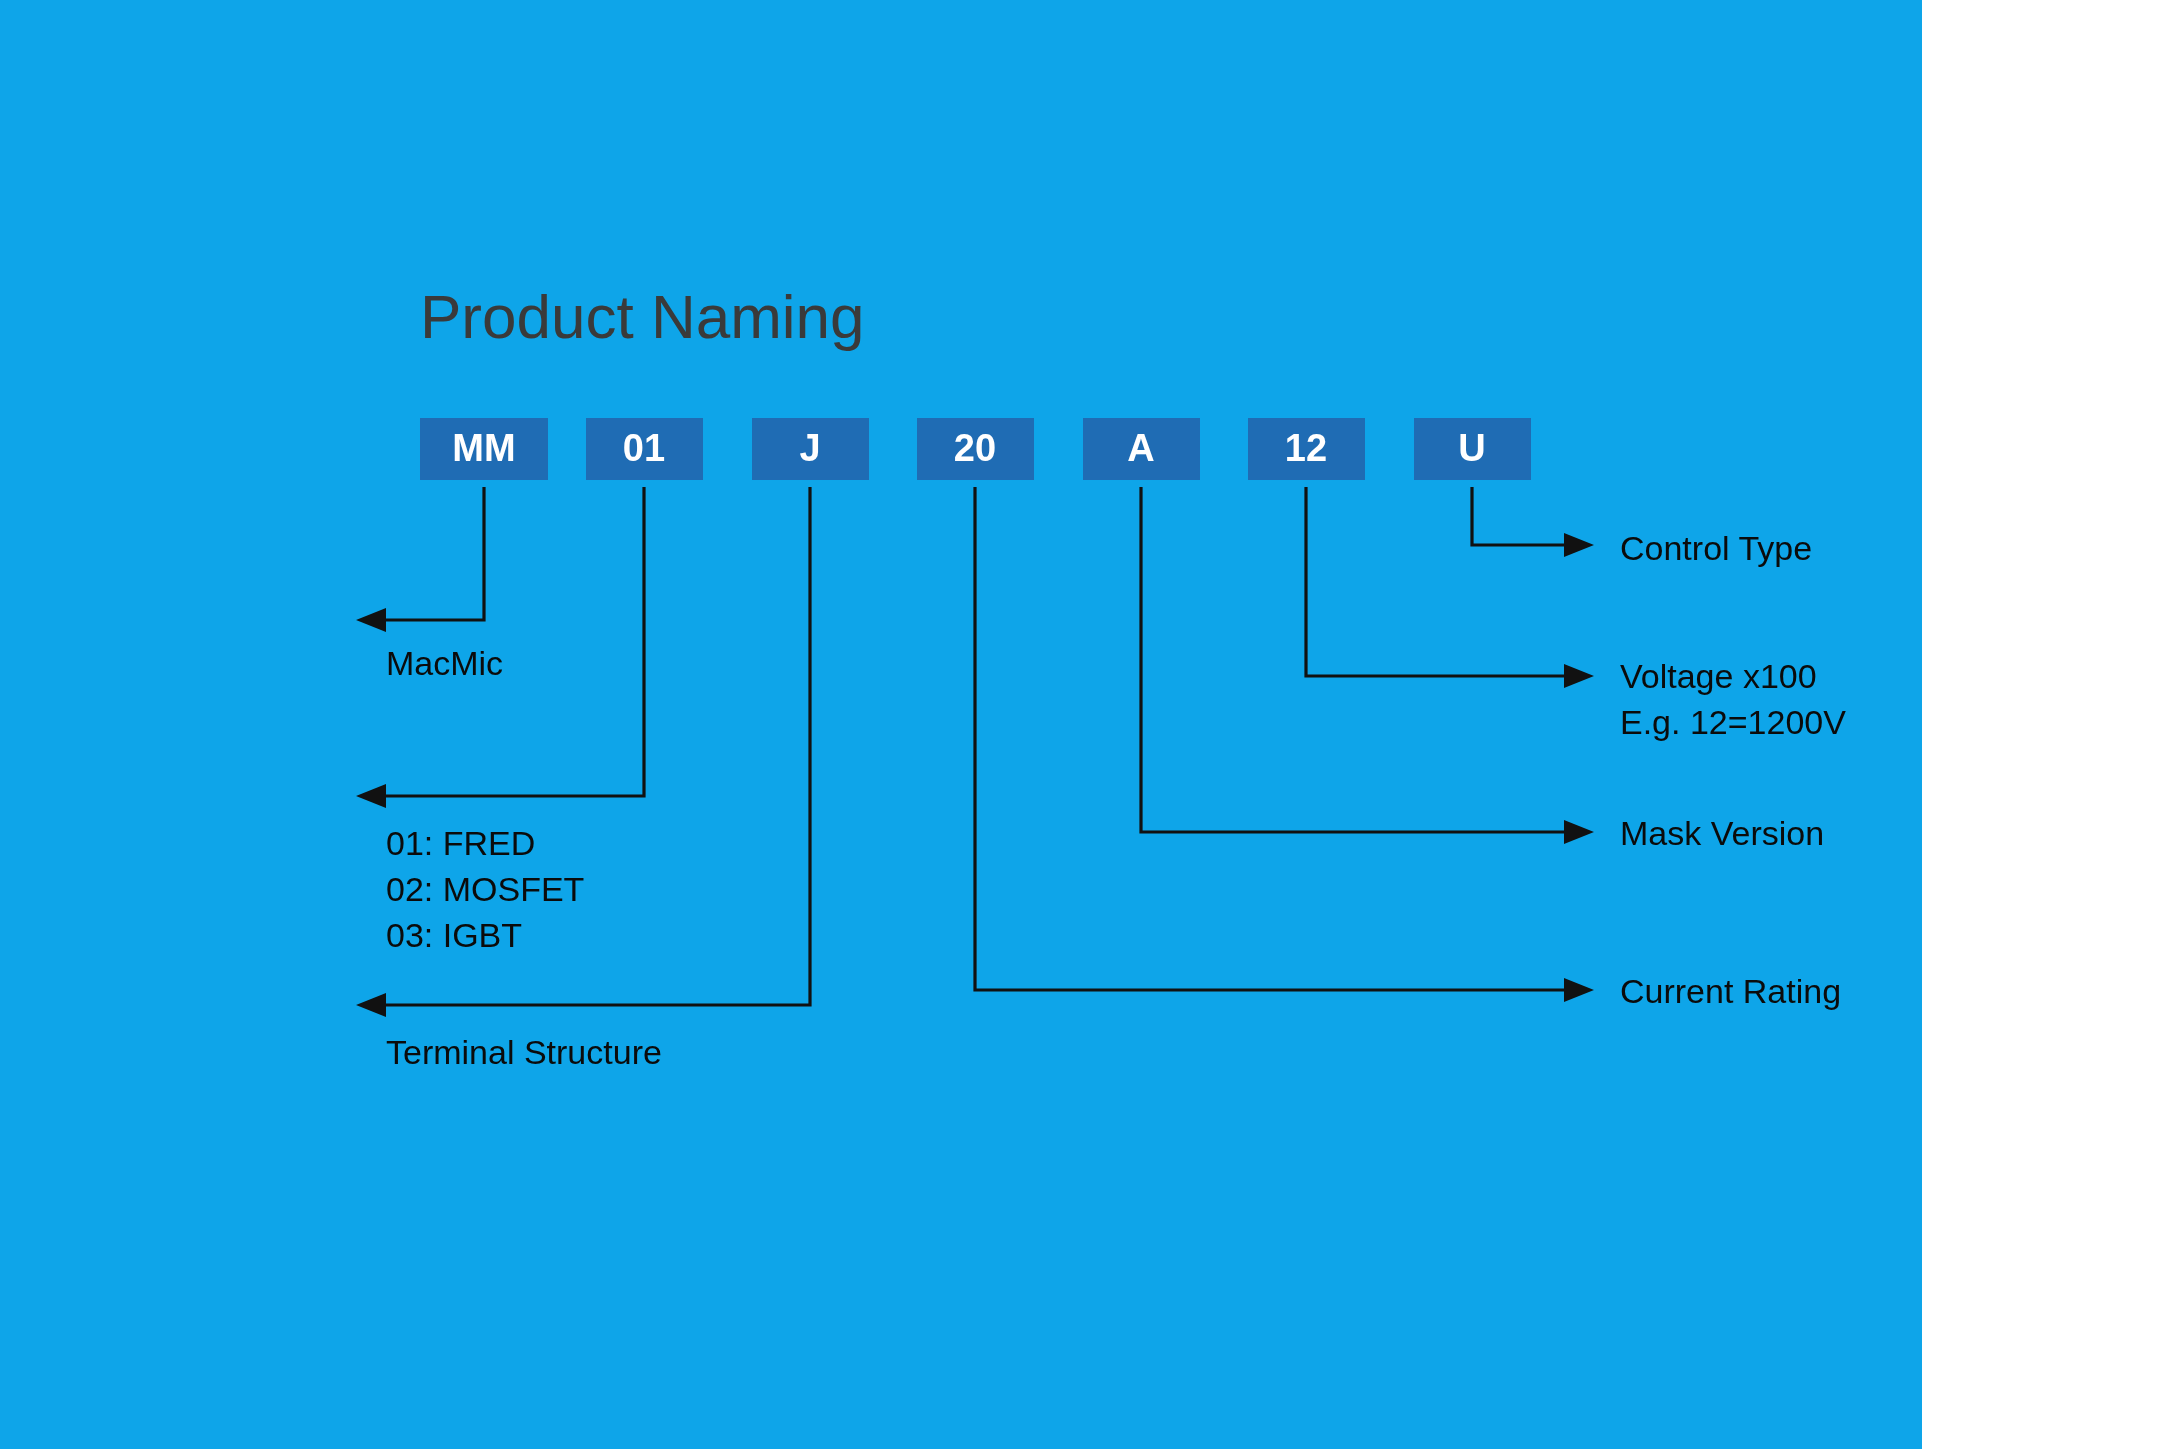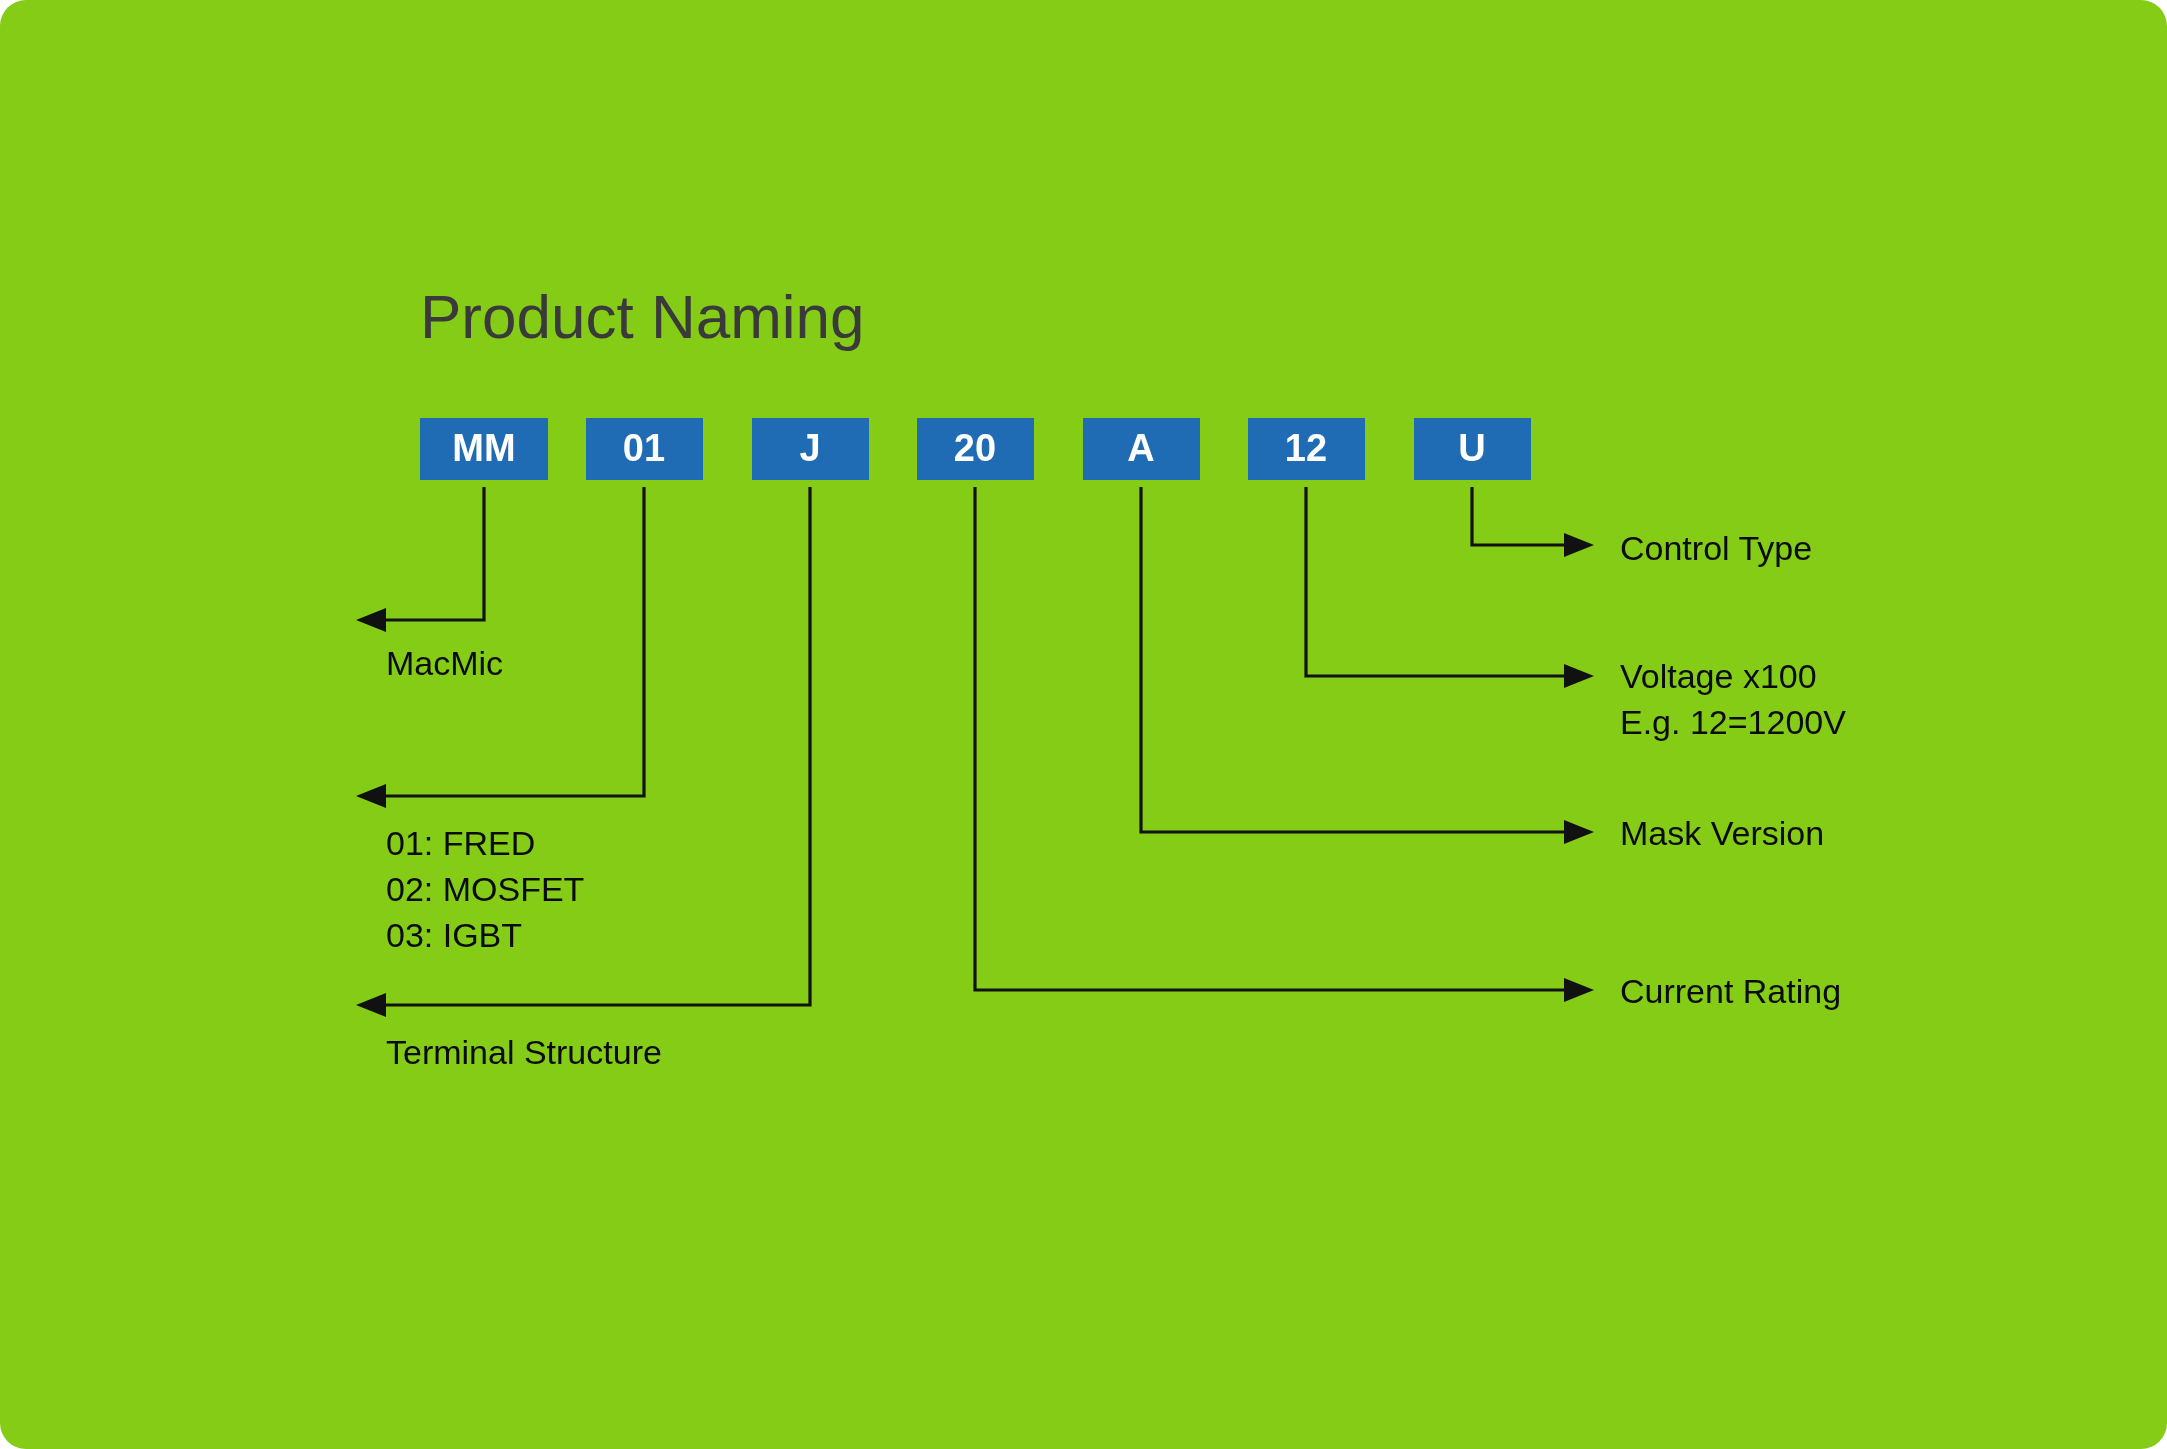--- a/index.html
+++ b/index.html
@@ -10,24 +10,23 @@
   body {
     width: 2167px;
     height: 1449px;
     overflow: hidden;
     font-family: "Liberation Sans", sans-serif;
     position: relative;
   }
   #stage {
     position: absolute;
     inset: 0;
-    width: 2167px;
+    width: 1922px;
     height: 1449px;
-    background: #84cc16;
-    border-radius: 26px;
+    background: #0ea5e9;
   }
   svg.diagram {
     position: absolute;
     left: 0;
     top: 0;
     width: 2167px;
     height: 1449px;
     display: block;
   }
   .page-title {

